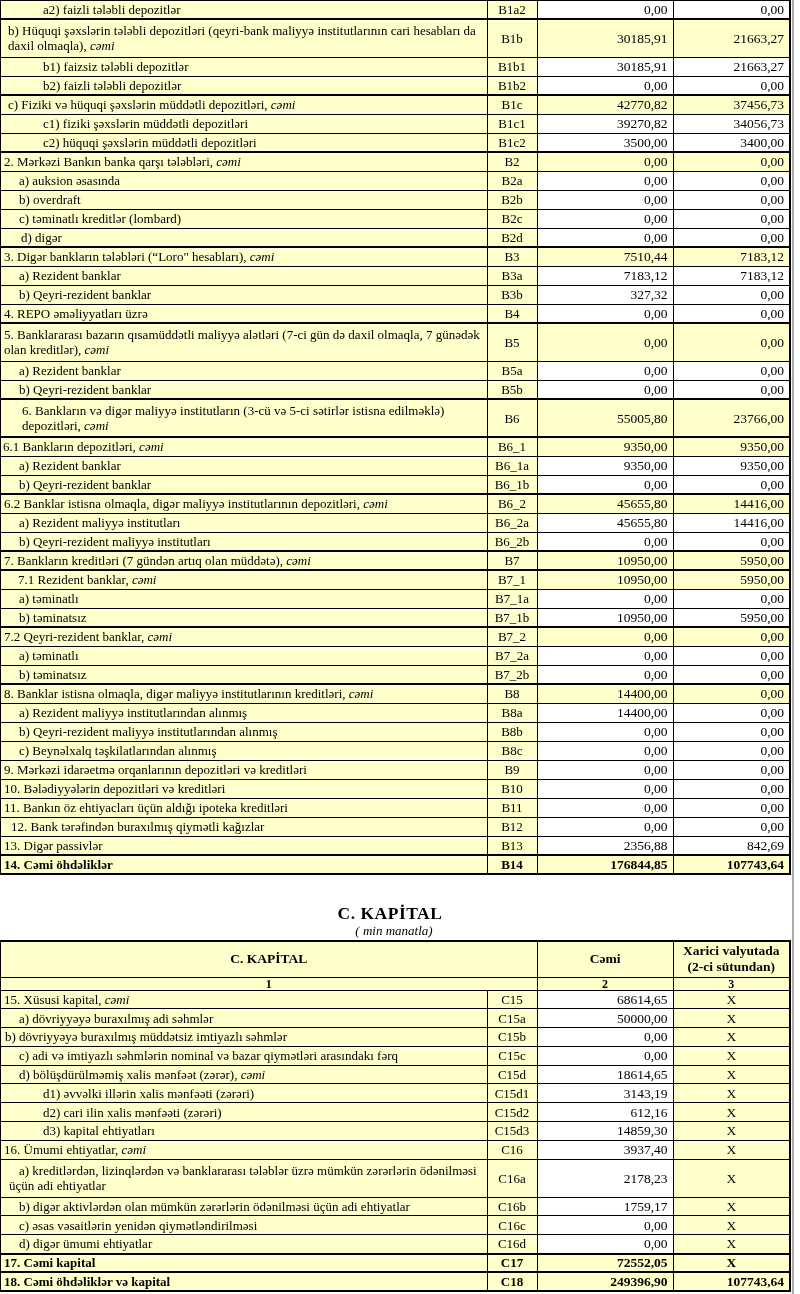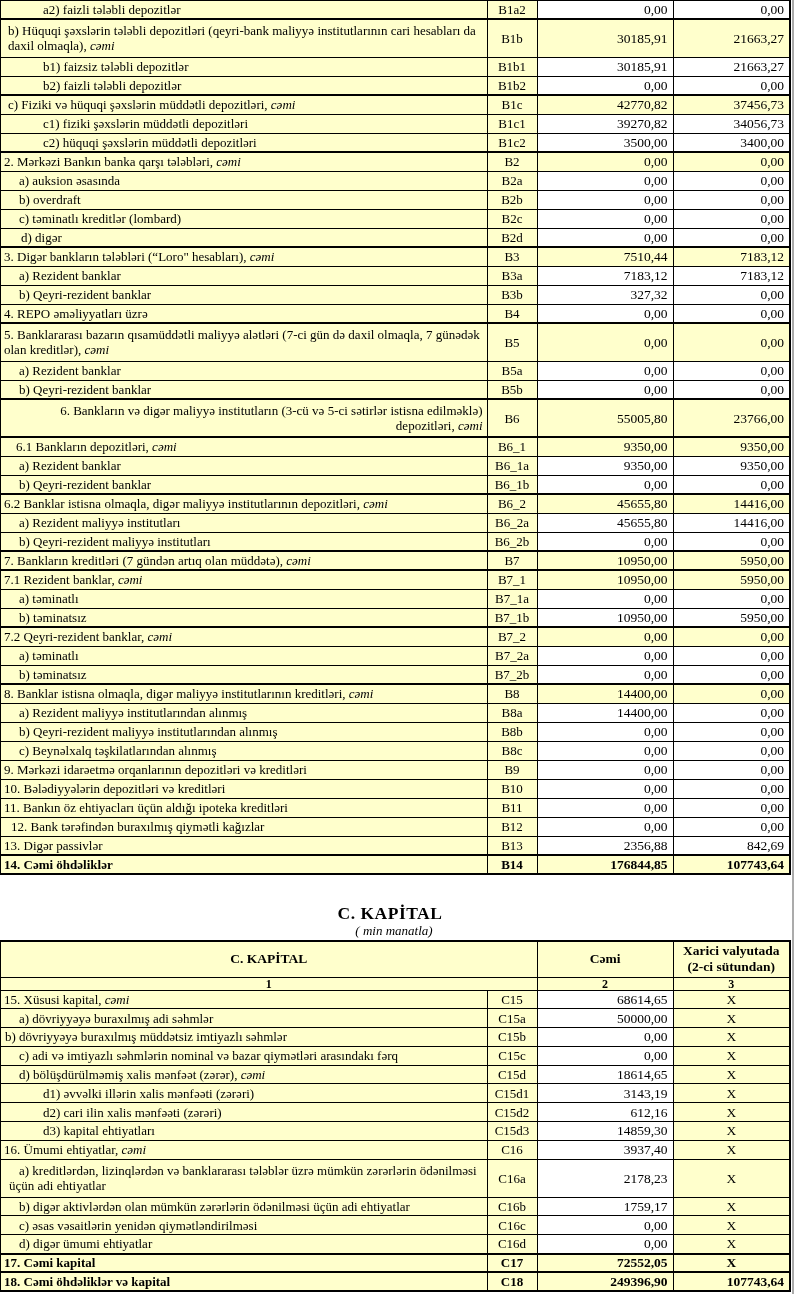--- a/index.html
+++ b/index.html
@@ -153,27 +153,27 @@
           <td class="val">0,00</td>
           <td class="val">0,00</td>
         </tr>
         <tr>
           <td class="lbl" style="padding-left: 18px; text-indent: 0px;">b) Qeyri-rezident banklar</td>
           <td class="code">B5b</td>
           <td class="val">0,00</td>
           <td class="val">0,00</td>
         </tr>
         <tr class="total" style="height: 38px;">
-          <td class="lbl" style="padding-left: 3px; text-indent: 0px; text-align: right;">6. Bankların və digər maliyyə institutların (3-cü və 5-ci sətirlər istisna edilməklə) depozitləri, <i>cəmi</i></td>
+          <td class="lbl" style="padding-left: 21px; text-indent: 0px;">6. Bankların və digər maliyyə institutların (3-cü və 5-ci sətirlər istisna edilməklə) depozitləri, <i>cəmi</i></td>
           <td class="code">B6</td>
           <td class="val">55005,80</td>
           <td class="val">23766,00</td>
         </tr>
         <tr class="total">
-          <td class="lbl" style="padding-left: 15px; text-indent: 0px;">6.1  Bankların depozitləri, <i>cəmi</i></td>
+          <td class="lbl" style="padding-left: 2px; text-indent: 0px;">6.1  Bankların depozitləri, <i>cəmi</i></td>
           <td class="code">B6_1</td>
           <td class="val">9350,00</td>
           <td class="val">9350,00</td>
         </tr>
         <tr>
           <td class="lbl" style="padding-left: 18px; text-indent: 0px;">a) Rezident banklar</td>
           <td class="code">B6_1a</td>
           <td class="val">9350,00</td>
           <td class="val">9350,00</td>
         </tr>
@@ -201,21 +201,21 @@
           <td class="val">0,00</td>
           <td class="val">0,00</td>
         </tr>
         <tr class="total">
           <td class="lbl" style="padding-left: 3px; text-indent: 0px;">7. Bankların kreditləri (7 gündən artıq olan müddətə), <i>cəmi</i></td>
           <td class="code">B7</td>
           <td class="val">10950,00</td>
           <td class="val">5950,00</td>
         </tr>
         <tr class="total">
-          <td class="lbl" style="padding-left: 3px; text-indent: 0px;">7.1 Rezident banklar, <i>cəmi</i></td>
+          <td class="lbl" style="padding-left: 17px; text-indent: 0px;">7.1 Rezident banklar, <i>cəmi</i></td>
           <td class="code">B7_1</td>
           <td class="val">10950,00</td>
           <td class="val">5950,00</td>
         </tr>
         <tr>
           <td class="lbl" style="padding-left: 18px; text-indent: 0px;">a) təminatlı</td>
           <td class="code">B7_1a</td>
           <td class="val">0,00</td>
           <td class="val">0,00</td>
         </tr>

